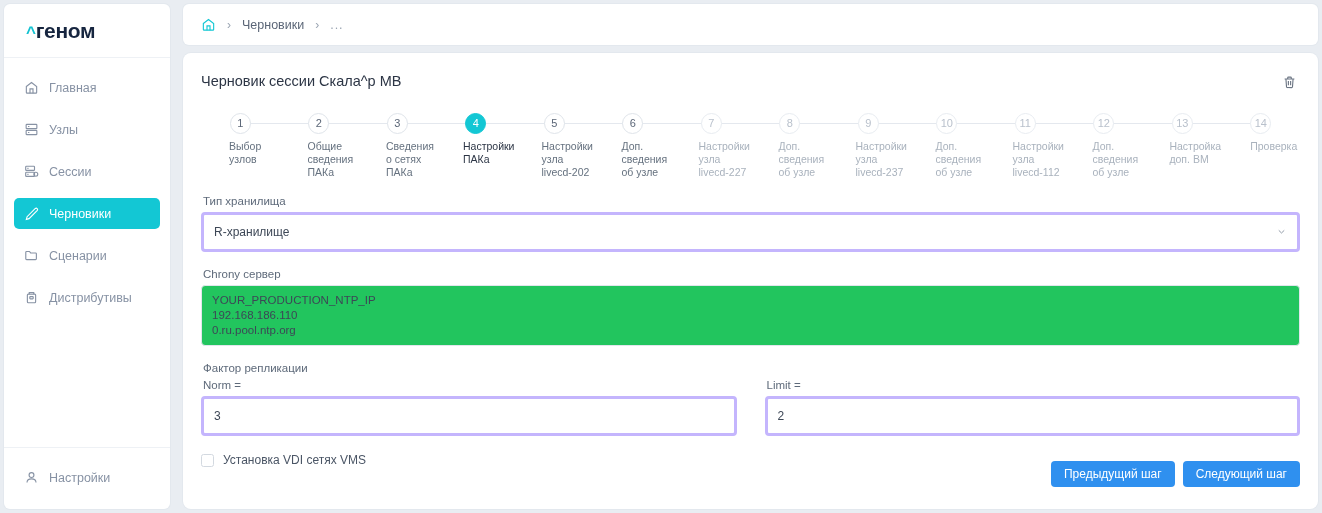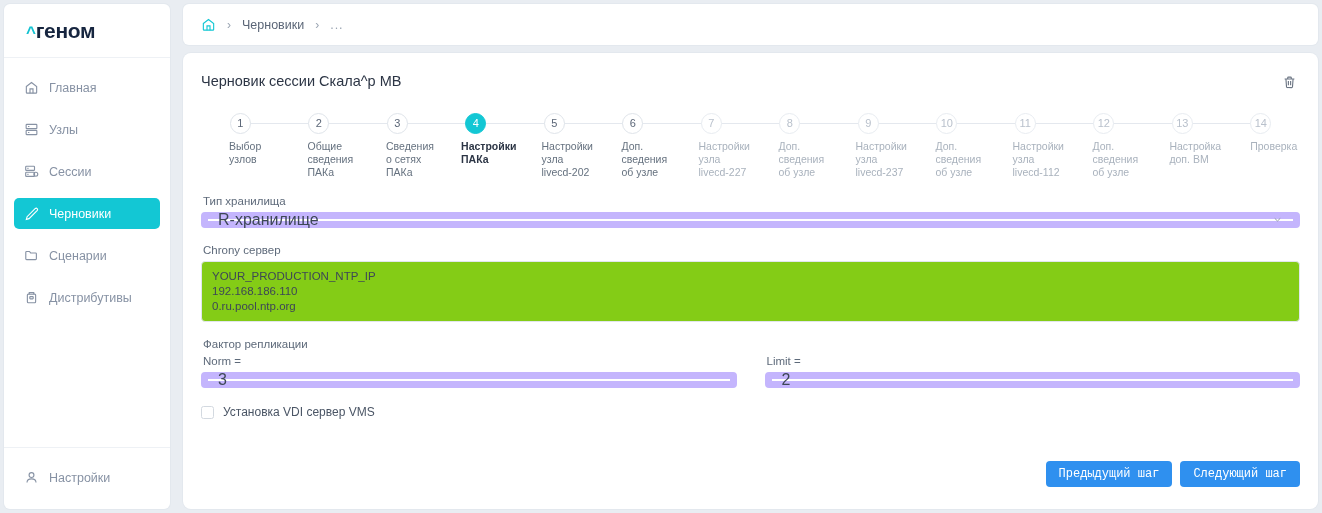--- a/index.html
+++ b/index.html
@@ -170,57 +170,57 @@
   .step.future .circle { color: #b9c1cc; border-color: #e8ecf1; }
   .step .label {
     margin-top: 5px;
     font-size: 10.5px;
     line-height: 13px;
     text-align: left;
     color: #65717f;
     padding: 0 2px;
     margin-left: 26px;
   }
-  .step.active .label { color: #2c3545; font-weight: bold; }
+  .step.active .label { color: #2c3545; font-weight: normal; }
   .step.future .label { color: #a9b2bd; }
 
   
   .field-label {
     font-size: 11.5px;
     color: #5e6a7a;
     margin: 0 0 5px 2px;
   }
   .group { margin-bottom: 14px; margin-top: 16px; }
   .select-box, .text-input {
     width: 100%;
-    height: 16px;
-    border: 7px solid #c4b5fd;
+    height: 40px;
+    border: 3px solid #c4b5fd;
     border-radius: 4px;
     background: #fff;
-    font-size: 16px;
+    font-size: 12px;
     color: #3d4756;
     padding: 0 10px;
     display: flex;
     align-items: center;
     justify-content: space-between;
     font-family: "Liberation Sans", sans-serif;
     cursor: pointer;
   }
   .chev { color: #8d97a4; font-size: 10px; }
   .textarea-box {
     width: 100%;
     min-height: 52px;
     border: 1px solid #e1e6ec;
     border-radius: 4px;
     padding: 7px 10px;
     font-size: 11.5px;
     line-height: 15px;
     color: #3d4756;
     white-space: pre-line;
-    background: #84cc16;
+    background: #22c55e;
     cursor: text;
   }
   .two-col {
     display: flex;
     gap: 28px;
   }
   .col { flex: 1 1 0; min-width: 0; }
   .sub-label { font-size: 11.5px; color: #5e6a7a; margin: 0 0 5px 2px; }
 
   .checkbox-row {
@@ -247,21 +247,21 @@
     gap: 8px;
   }
   .btn {
     background: #2f90ef;
     color: #fff;
     border: none;
     border-radius: 4px;
     height: 26px;
     padding: 0 13px;
     font-size: 12px;
-    font-family: Liberation Mono, monospace;
+    font-family: Liberation Sans, sans-serif;
     cursor: pointer;
   }
 </style>
 </head>
 <body>
 
 <div class="app">
 
   <aside class="sidebar">
     <div class="logo-box">
@@ -523,21 +523,21 @@
             <div class="sub-label">Limit =</div>
             <div class="text-input">
               <span>2</span>
             </div>
           </div>
         </div>
       </div>
 
       <div class="checkbox-row">
         <span class="checkbox"></span>
-        <span class="checkbox-label">Установка VDI сервер VMS</span>
+        <span class="checkbox-label">Установка VDI сетях VMS</span>
       </div>
 
       <div class="btn-row">
         <button class="btn">Предыдущий шаг</button>
         <button class="btn">Следующий шаг</button>
       </div>
 
     </div>
   </section>
 </div>

